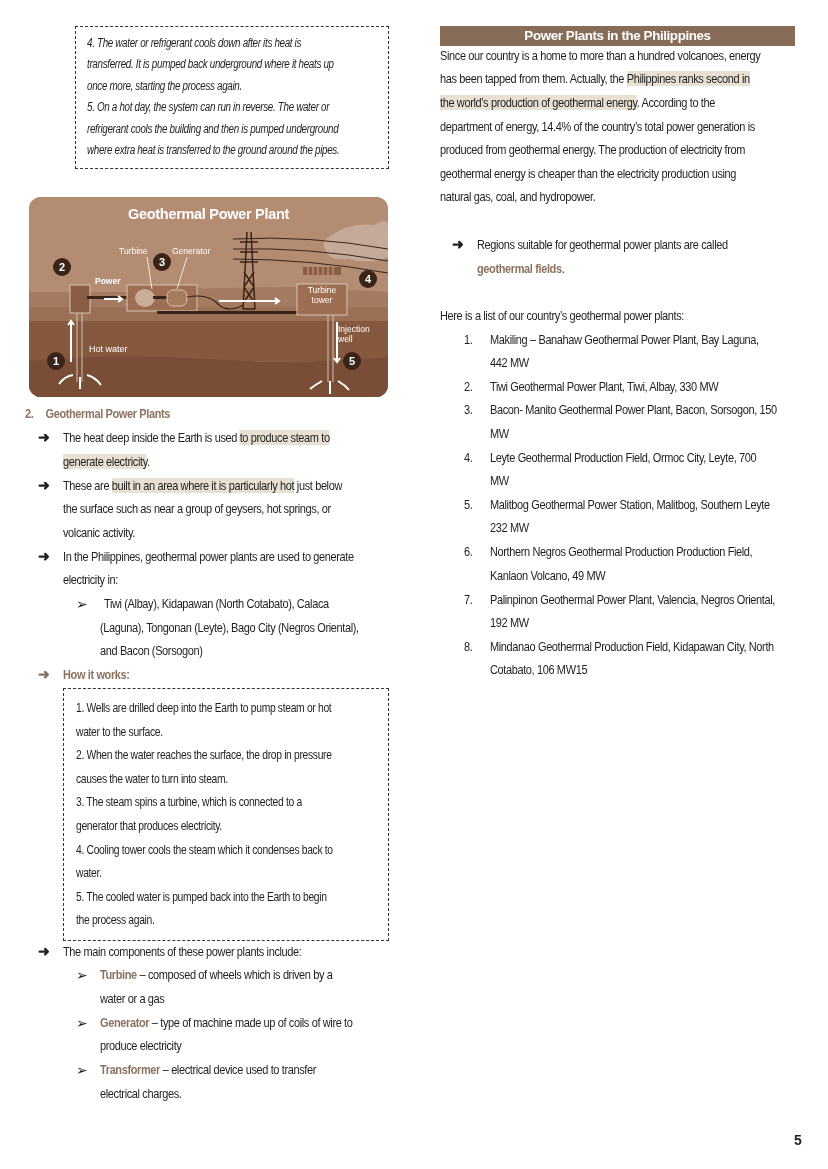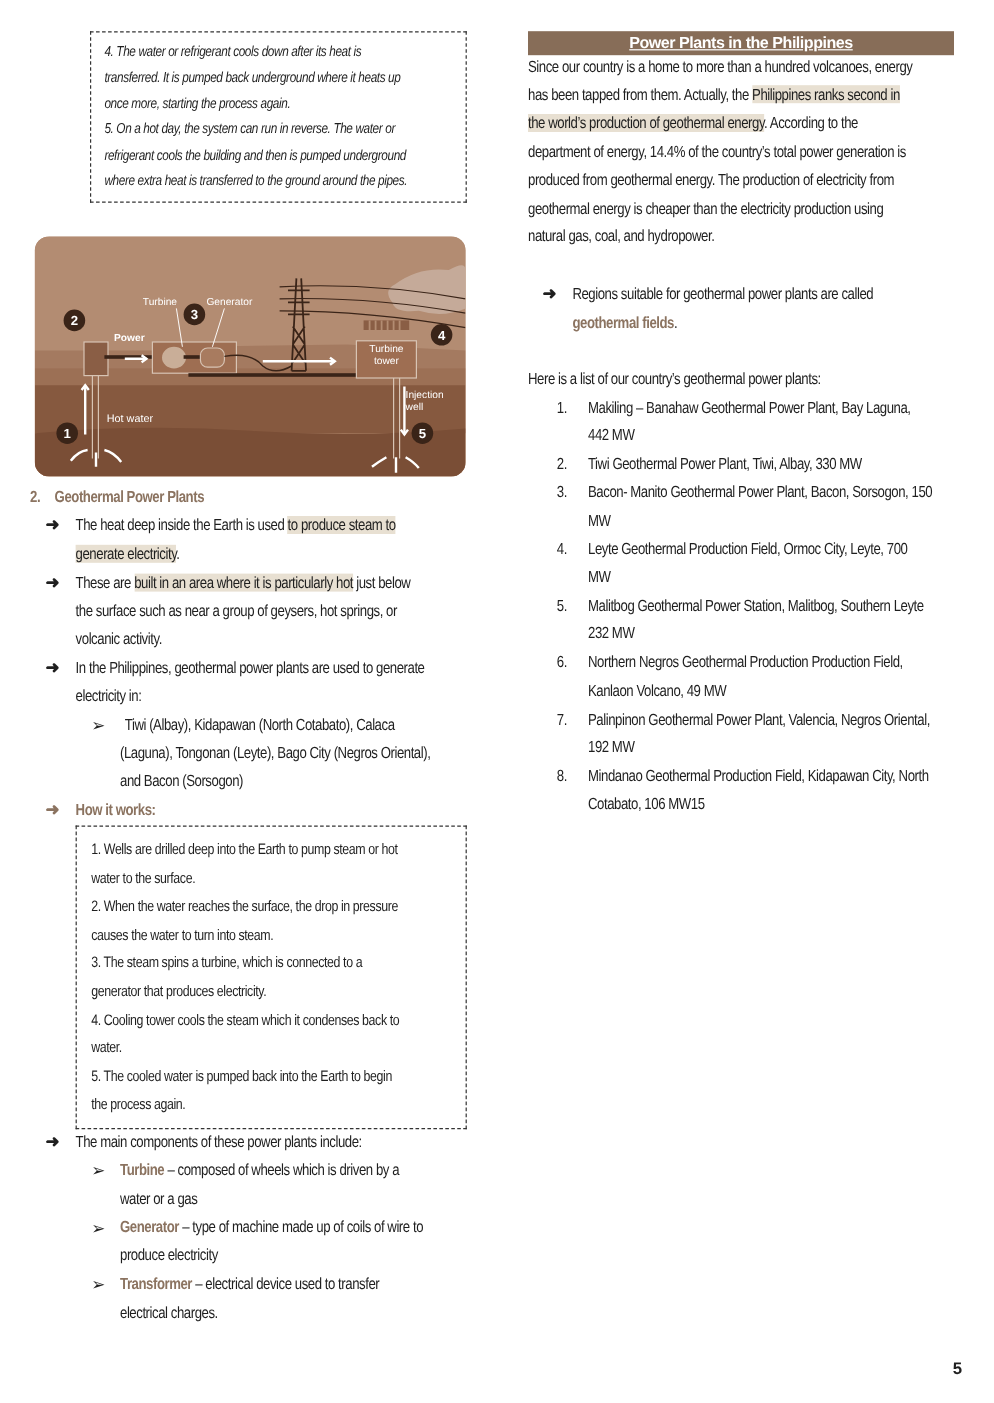--- a/index.html
+++ b/index.html
@@ -17,21 +17,21 @@
   #box-how { left: 63px; top: 688px; width: 326px; height: 253px; padding-left: 12px; padding-top: 8px; }
   #box-top p { font-size: 12px; line-height: 21.4px; }
 
   
   #diagram { position: absolute; left: 29px; top: 197px; width: 359px; height: 200px; border-radius: 12px; overflow: hidden; background: #b38c72; }
   #diagram svg { position: absolute; left: 0; top: 0; }
   .arrow { position: absolute; font-size: 14px; font-weight: bold; }
   .line { position: absolute; white-space: nowrap; font-size: 13.4px; letter-spacing: -0.45px; }
 
   
-  #header-bar { position: absolute; left: 440px; top: 26px; width: 355px; height: 20px; background: #876d58; color: #fff; text-align: center; font-weight: bold; font-size: 13.4px; line-height: 20px; letter-spacing: -0.4px; text-decoration: underline; }
+  #header-bar { position: absolute; left: 440px; top: 26px; width: 355px; height: 20px; background: #876d58; color: #fff; text-align: center; font-weight: bold; font-size: 13.4px; line-height: 20px; letter-spacing: -0.4px; }
 
   #page-number { position: absolute; left: 794px; top: 1132px; font-weight: bold; font-size: 14px; }
 </style>
 </head>
 <body>
 
 <div class="dashbox" id="box-top">
   <p style="transform: scaleX(0.82); transform-origin: left top; white-space: nowrap;">4. The water or refrigerant cools down after its heat is</p>
   <p style="transform: scaleX(0.82); transform-origin: left top; white-space: nowrap;">transferred. It is pumped back underground where it heats up</p>
   <p style="transform: scaleX(0.82); transform-origin: left top; white-space: nowrap;">once more, starting the process again.</p>
@@ -101,20 +101,21 @@
     </g>
     <g fill="#ffffff" font-family="Liberation Sans, sans-serif" font-size="11" font-weight="bold" text-anchor="middle">
       <text x="27" y="168">1</text>
       <text x="33" y="74">2</text>
       <text x="133" y="69">3</text>
       <text x="339" y="86">4</text>
       <text x="323" y="168">5</text>
     </g>
     <path d="M118 60 L123 92 M158 60 L148 92" stroke="#ffffff" stroke-width="0.8"></path>
   </svg>
+  <div style="position:absolute;left:0;top:9px;width:100%;text-align:center;color:#fff;font-weight:bold;font-size:14.5px;letter-spacing:-0.3px;font-family:'Liberation Sans',sans-serif;">Geothermal Power Plant</div>
   <div style="position:absolute;left:90px;top:49px;color:#fff;font-size:8.5px;">Turbine</div>
   <div style="position:absolute;left:143px;top:49px;color:#fff;font-size:8.5px;">Generator</div>
   <div style="position:absolute;left:66px;top:79px;color:#fff;font-size:8.5px;font-weight:bold;">Power</div>
   <div style="position:absolute;left:60px;top:135px;color:#fff;font-size:9px;margin-top:12px;">Hot water</div>
   <div style="position:absolute;left:268px;top:88px;width:50px;text-align:center;color:#fff;font-size:8.5px;line-height:10px;">
     <div>Turbine</div>
     <div>tower</div>
   </div>
   <div style="position:absolute;left:309px;top:127px;width:44px;text-align:left;color:#fff;font-size:8.5px;line-height:10px;">
     <div>Injection</div>

